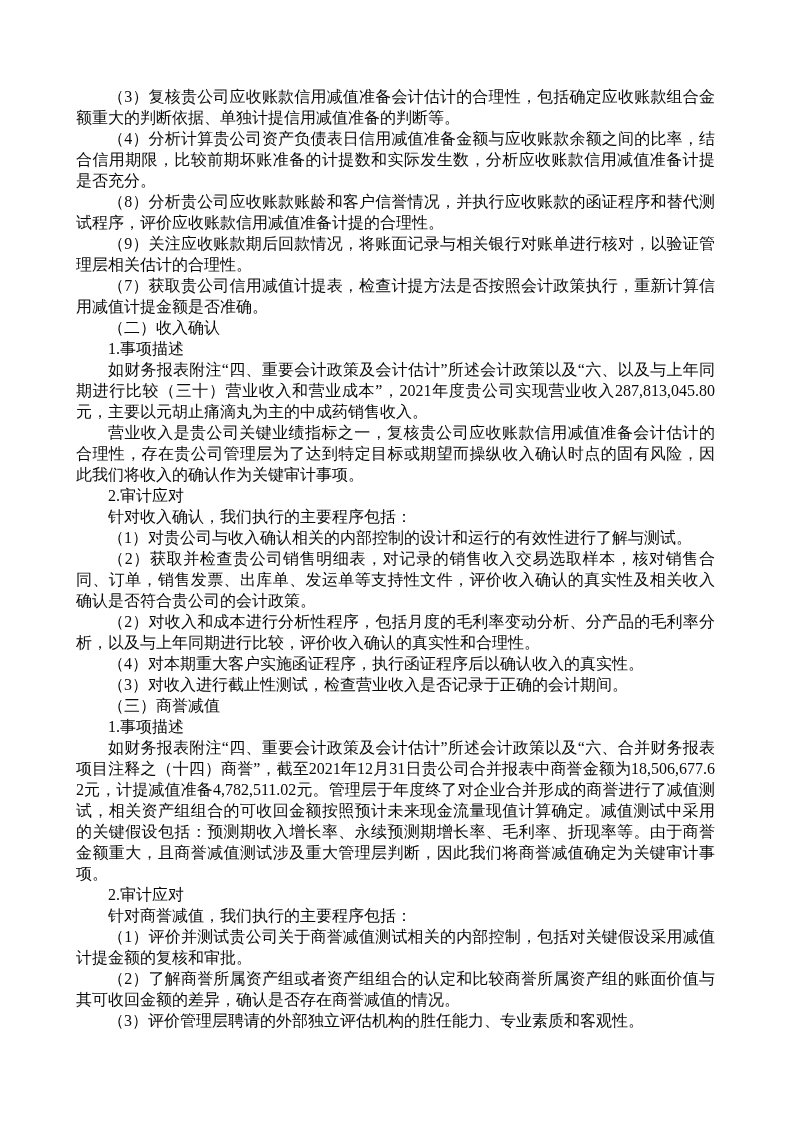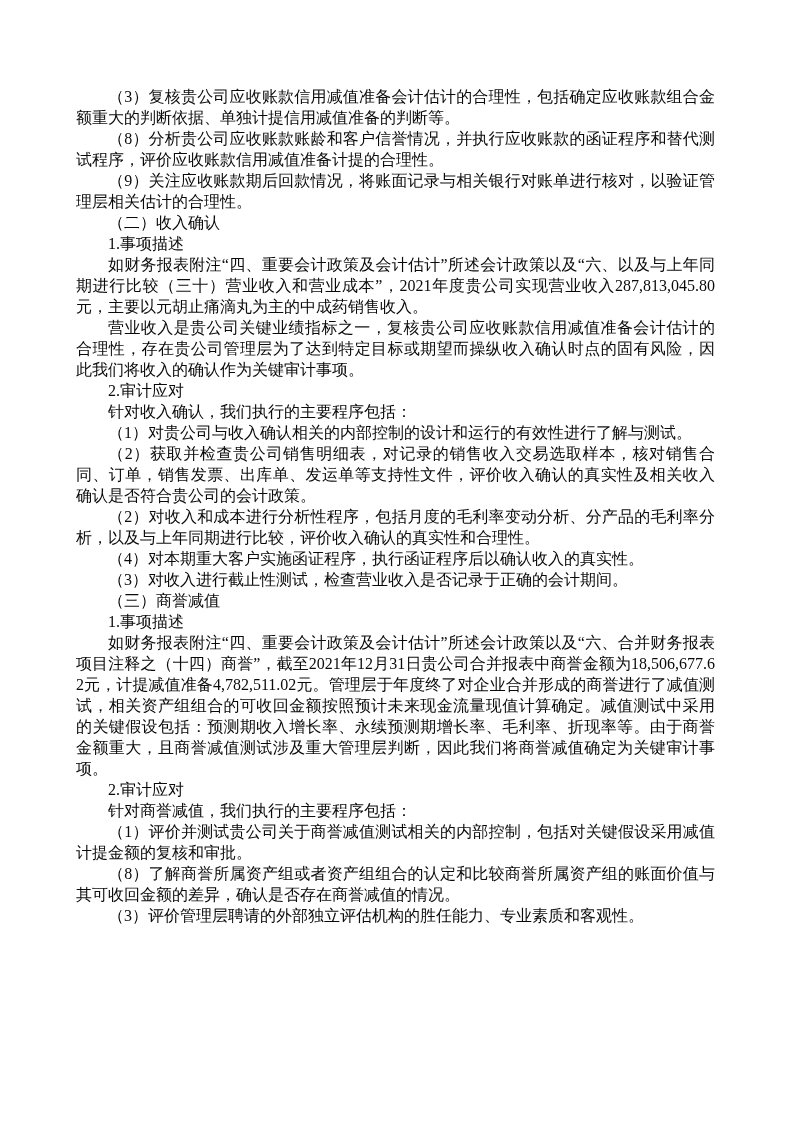--- a/index.html
+++ b/index.html
@@ -33,35 +33,37 @@
     text-indent: 2em;
     word-break: break-all;
   }
 </style>
 </head>
 <body>
 
 <div class="page">
   <div class="content">
     <p>（3）复核贵公司应收账款信用减值准备会计估计的合理性，包括确定应收账款组合金额重大的判断依据、单独计提信用减值准备的判断等。</p>
+    <p>（4）分析计算贵公司资产负债表日信用减值准备金额与应收账款余额之间的比率，结合信用期限，比较前期坏账准备的计提数和实际发生数，分析应收账款信用减值准备计提是否充分。</p>
     <p>（8）分析贵公司应收账款账龄和客户信誉情况，并执行应收账款的函证程序和替代测试程序，评价应收账款信用减值准备计提的合理性。</p>
     <p>（9）关注应收账款期后回款情况，将账面记录与相关银行对账单进行核对，以验证管理层相关估计的合理性。</p>
+    <p>（7）获取贵公司信用减值计提表，检查计提方法是否按照会计政策执行，重新计算信用减值计提金额是否准确。</p>
     <p>（二）收入确认</p>
     <p>1.事项描述</p>
     <p>如财务报表附注“四、重要会计政策及会计估计”所述会计政策以及“六、以及与上年同期进行比较（三十）营业收入和营业成本”，2021年度贵公司实现营业收入287,813,045.80元，主要以元胡止痛滴丸为主的中成药销售收入。</p>
     <p>营业收入是贵公司关键业绩指标之一，复核贵公司应收账款信用减值准备会计估计的合理性，存在贵公司管理层为了达到特定目标或期望而操纵收入确认时点的固有风险，因此我们将收入的确认作为关键审计事项。</p>
     <p>2.审计应对</p>
     <p>针对收入确认，我们执行的主要程序包括：</p>
     <p>（1）对贵公司与收入确认相关的内部控制的设计和运行的有效性进行了解与测试。</p>
     <p>（2）获取并检查贵公司销售明细表，对记录的销售收入交易选取样本，核对销售合同、订单，销售发票、出库单、发运单等支持性文件，评价收入确认的真实性及相关收入确认是否符合贵公司的会计政策。</p>
     <p>（2）对收入和成本进行分析性程序，包括月度的毛利率变动分析、分产品的毛利率分析，以及与上年同期进行比较，评价收入确认的真实性和合理性。</p>
     <p>（4）对本期重大客户实施函证程序，执行函证程序后以确认收入的真实性。</p>
     <p>（3）对收入进行截止性测试，检查营业收入是否记录于正确的会计期间。</p>
     <p>（三）商誉减值</p>
     <p>1.事项描述</p>
     <p>如财务报表附注“四、重要会计政策及会计估计”所述会计政策以及“六、合并财务报表项目注释之（十四）商誉”，截至2021年12月31日贵公司合并报表中商誉金额为18,506,677.62元，计提减值准备4,782,511.02元。管理层于年度终了对企业合并形成的商誉进行了减值测试，相关资产组组合的可收回金额按照预计未来现金流量现值计算确定。减值测试中采用的关键假设包括：预测期收入增长率、永续预测期增长率、毛利率、折现率等。由于商誉金额重大，且商誉减值测试涉及重大管理层判断，因此我们将商誉减值确定为关键审计事项。</p>
     <p>2.审计应对</p>
     <p>针对商誉减值，我们执行的主要程序包括：</p>
     <p>（1）评价并测试贵公司关于商誉减值测试相关的内部控制，包括对关键假设采用减值计提金额的复核和审批。</p>
-    <p>（8）了解商誉所属资产组或者资产组组合的认定和比较商誉所属资产组的账面价值与其可收回金额的差异，确认是否存在商誉减值的情况。</p>
+    <p>（2）了解商誉所属资产组或者资产组组合的认定和比较商誉所属资产组的账面价值与其可收回金额的差异，确认是否存在商誉减值的情况。</p>
     <p>（3）评价管理层聘请的外部独立评估机构的胜任能力、专业素质和客观性。</p>
   </div>
 </div>
 
 </body></html>

